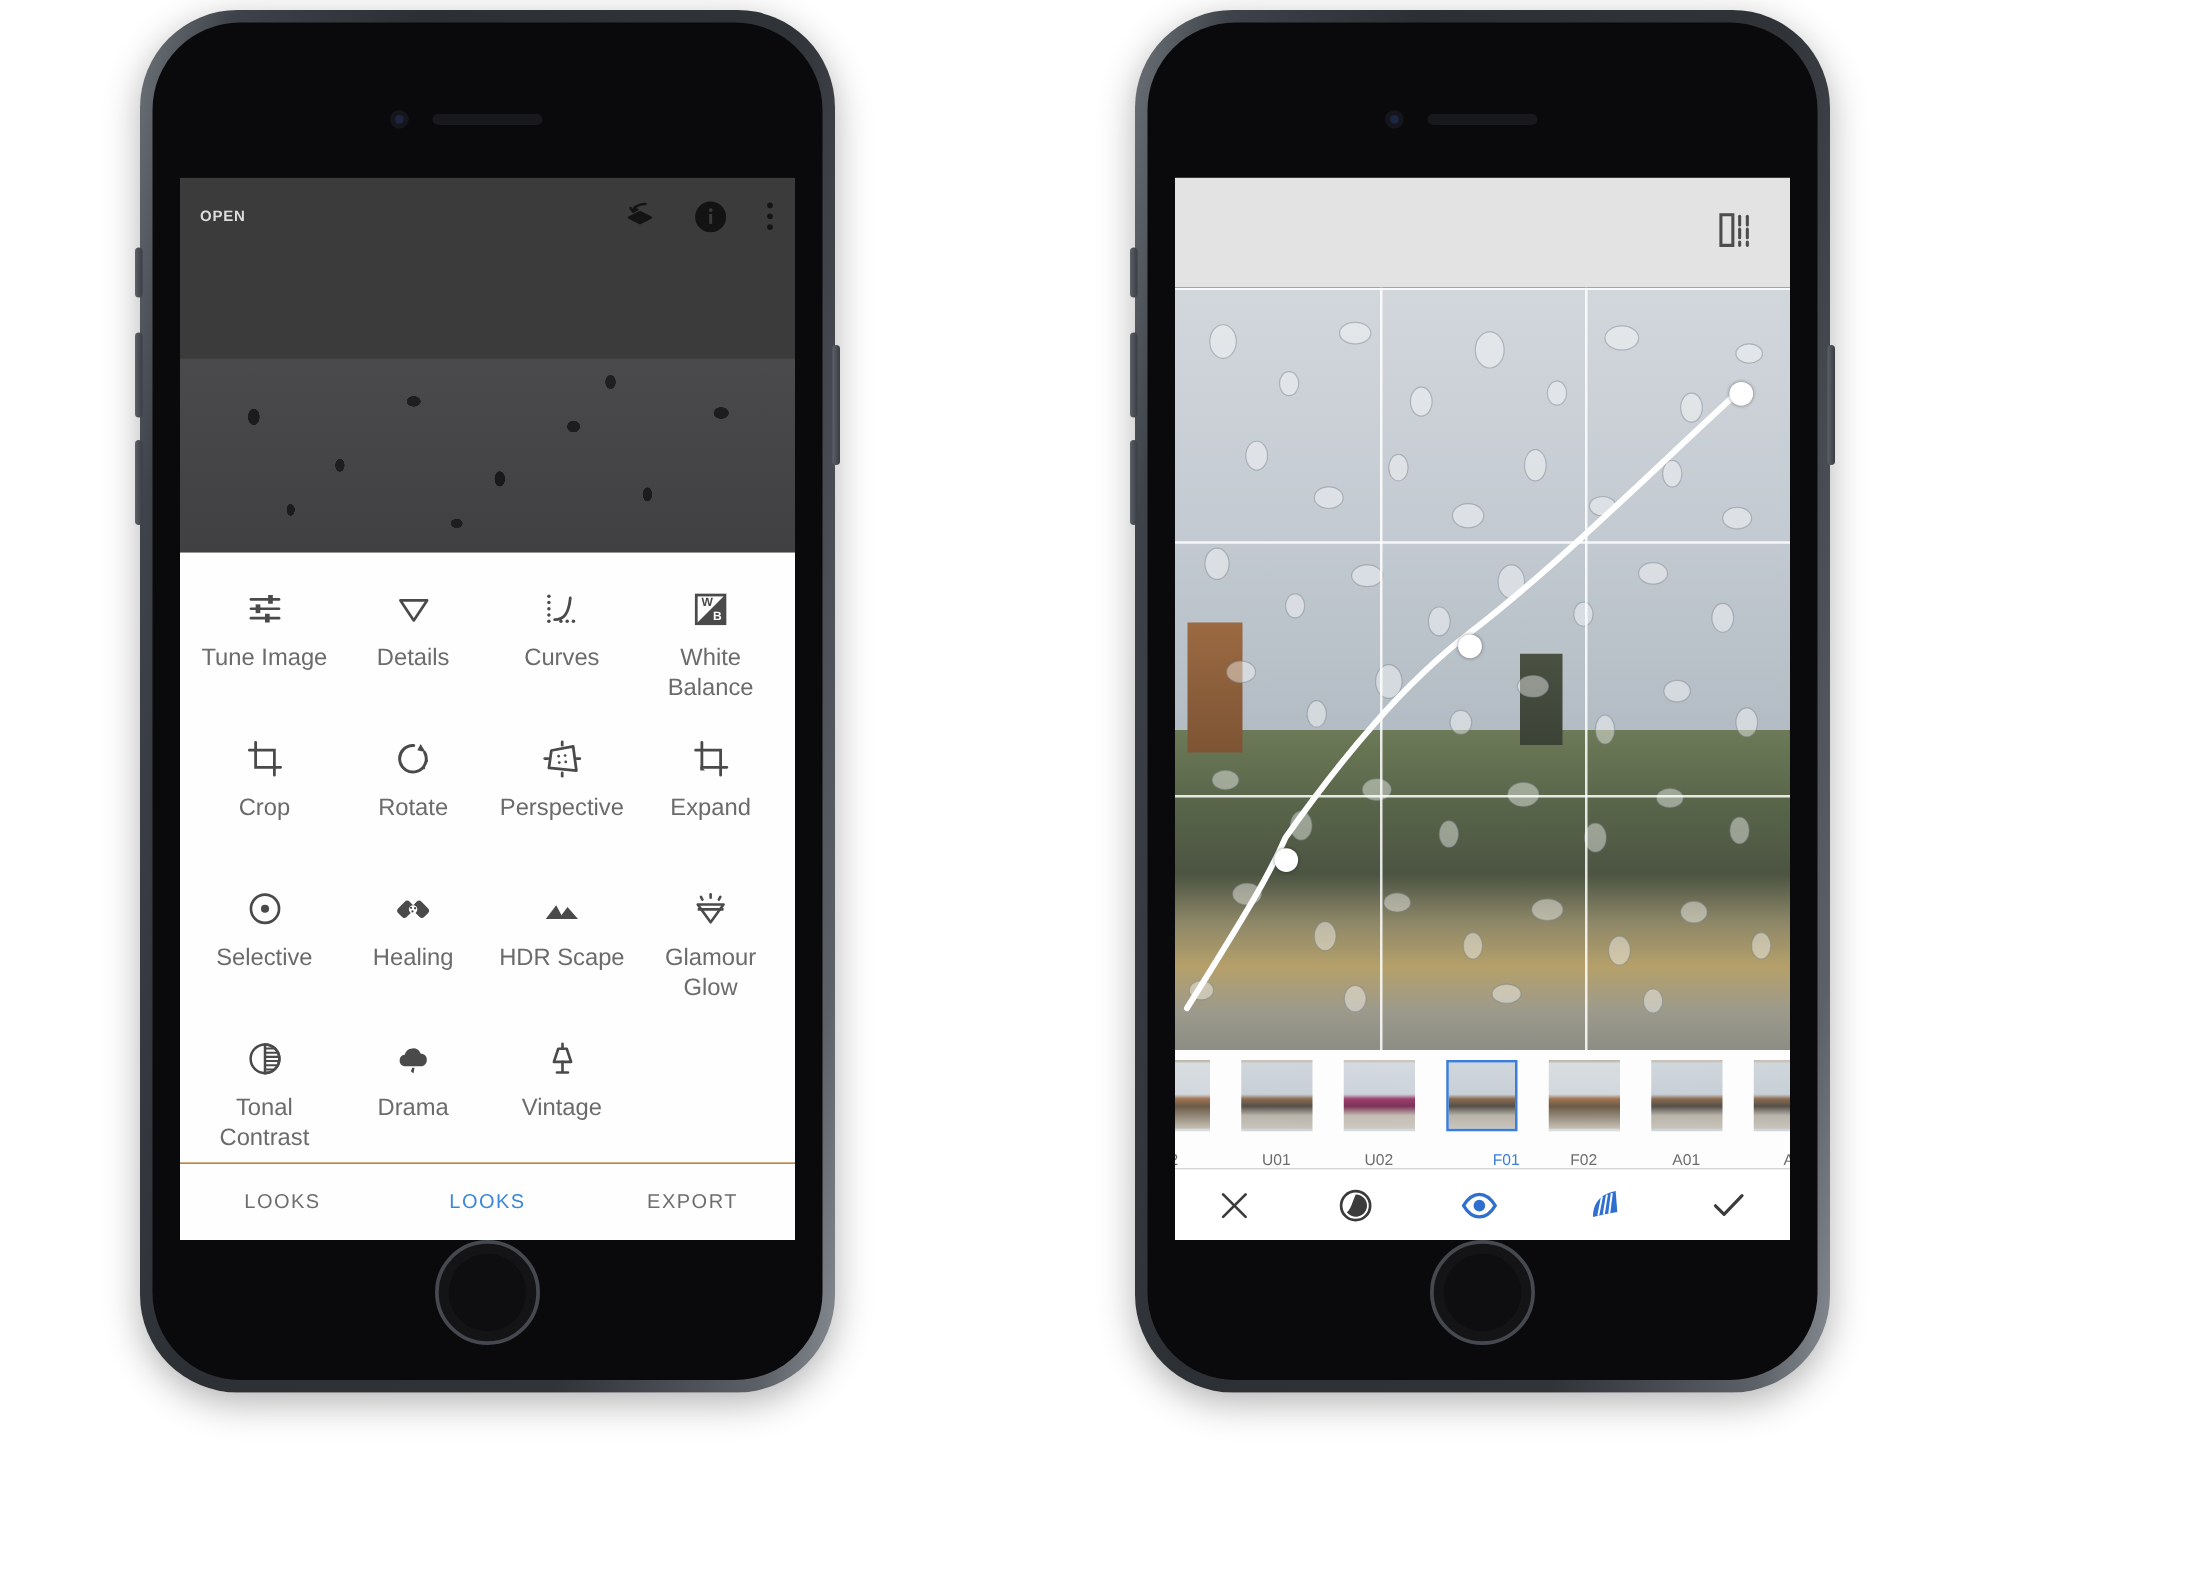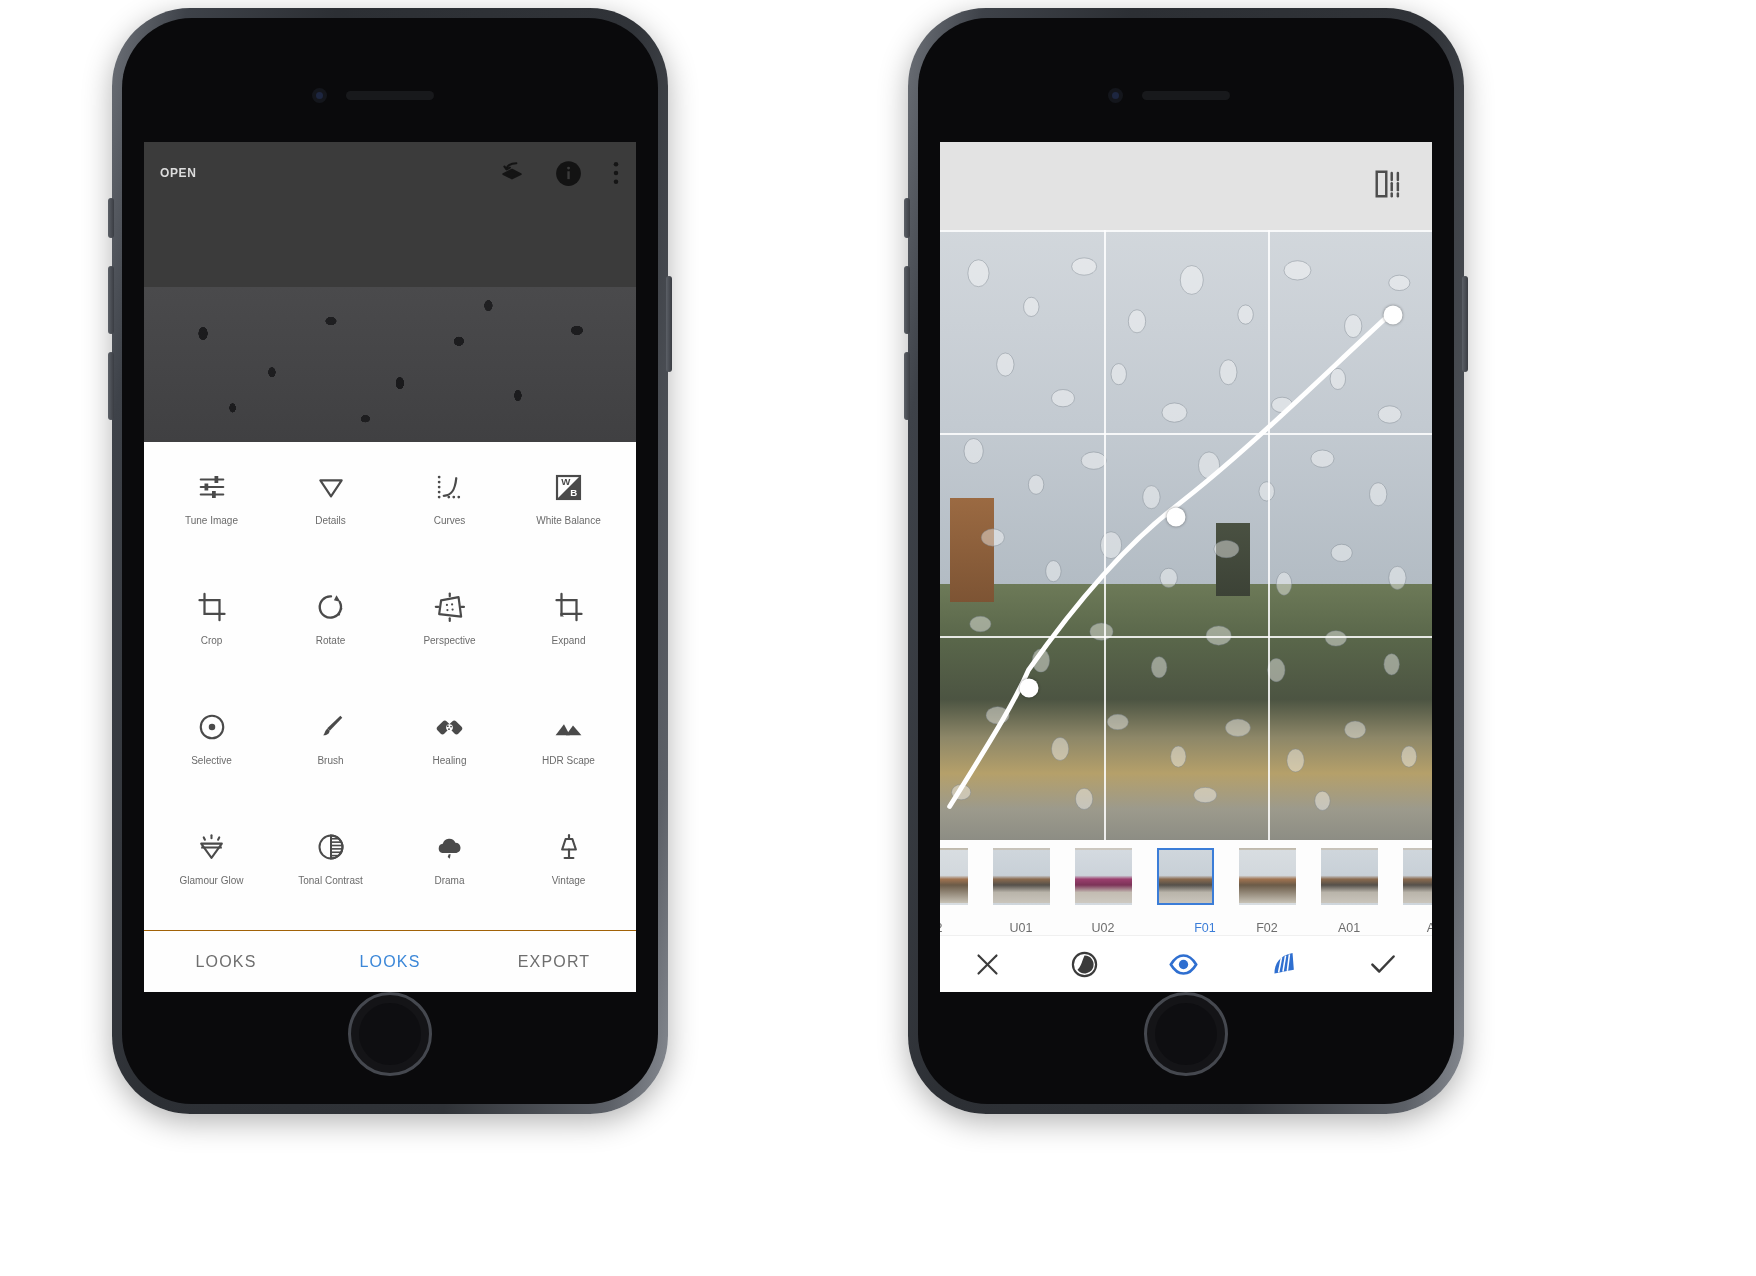--- a/index.html
+++ b/index.html
@@ -78,21 +78,21 @@
     grid-auto-rows: 120px;
     padding: 22px 8px 0 8px;
     overflow:hidden;
     align-content:start;
   }
   .tool {
     display:flex; flex-direction:column; align-items:center; justify-content:flex-start;
     gap:11px; cursor:pointer; padding-top:6px;
   }
   .tool-icon { height:34px; display:flex; align-items:center; justify-content:center; color:#4a4a4a; }
-  .tool-label { font-size:10px; color:#6b6b6b; text-align:center; line-height:1.25; max-width:104px; }
+  .tool-label { font-size:19px; color:#6b6b6b; text-align:center; line-height:1.25; max-width:104px; }
 
   .tabbar {
     height:62px; border-top:1px solid #a16207;
     display:flex; align-items:center; background:#fefefe;
   }
   .tab { flex:1; text-align:center; font-size:16px; letter-spacing:1.2px; color:#6e6e6e; cursor:pointer; }
   .tab.active { color:#3b87d8; }
 
   
   .rs-top {
@@ -304,29 +304,20 @@
             <div class="tool">
               <span class="tool-icon">
                 <svg width="30" height="30" viewBox="0 0 24 24" fill="none" stroke="#4a4a4a" stroke-width="1.7">
                   <circle cx="12" cy="12" r="9"></circle>
                   <circle cx="12" cy="12" r="2.6" fill="#4a4a4a" stroke="none"></circle>
                 </svg>
               </span>
               <span class="tool-label">Selective</span>
             </div>
 
-            <div class="tool">
-              <span class="tool-icon">
-                <svg width="30" height="30" viewBox="0 0 24 24">
-                  <path d="M19.5 3 L21 4.5 L11 15 L9 13 Z" fill="#4a4a4a"></path>
-                  <path d="M9.2 13.2 L10.9 15 C10.9 17.4 8.2 19 5.6 18.6 C7.3 17.6 6.5 15.4 9.2 13.2 Z" fill="#4a4a4a"></path>
-                </svg>
-              </span>
-              <span class="tool-label">Brush</span>
-            </div>
 
             <div class="tool">
               <span class="tool-icon">
                 <svg width="31" height="31" viewBox="0 0 24 24">
                   <g fill="#4a4a4a">
                     <rect x="2.5" y="8.2" width="10" height="7.5" rx="2.2" transform="rotate(-45 7.5 12)"></rect>
                     <rect x="11.5" y="8.2" width="10" height="7.5" rx="2.2" transform="rotate(45 16.5 12)"></rect>
                   </g>
                   <circle cx="12" cy="12" r="2.6" fill="#ffffff"></circle>
                   <circle cx="10.7" cy="11" r=".7" fill="#4a4a4a"></circle>

